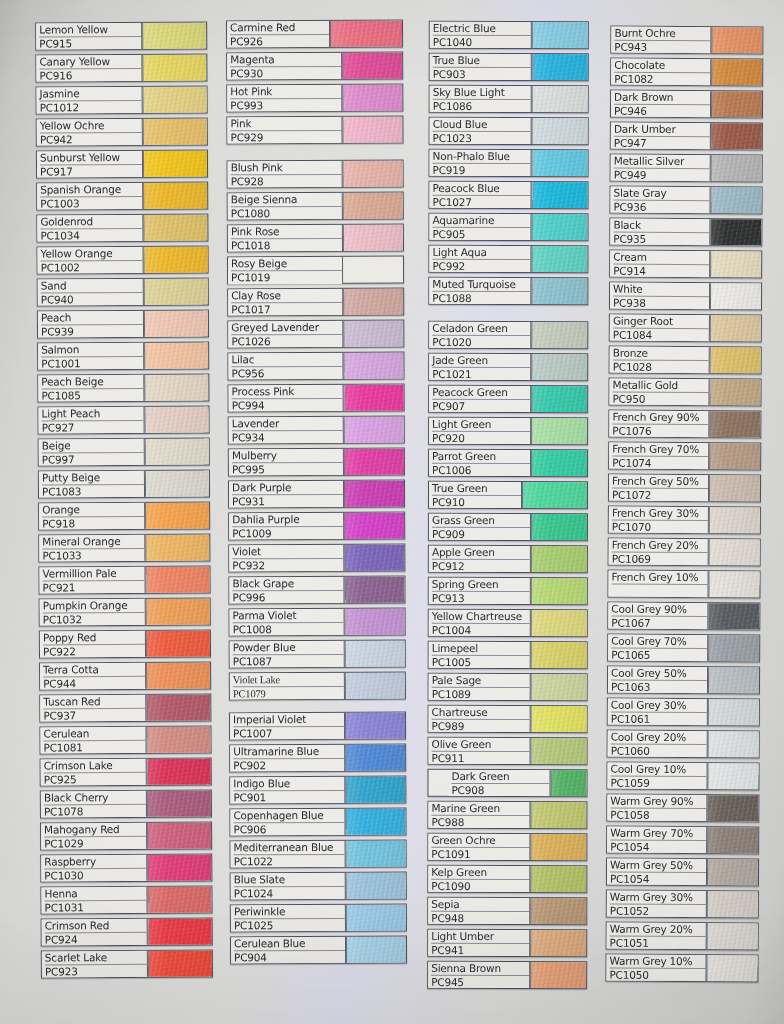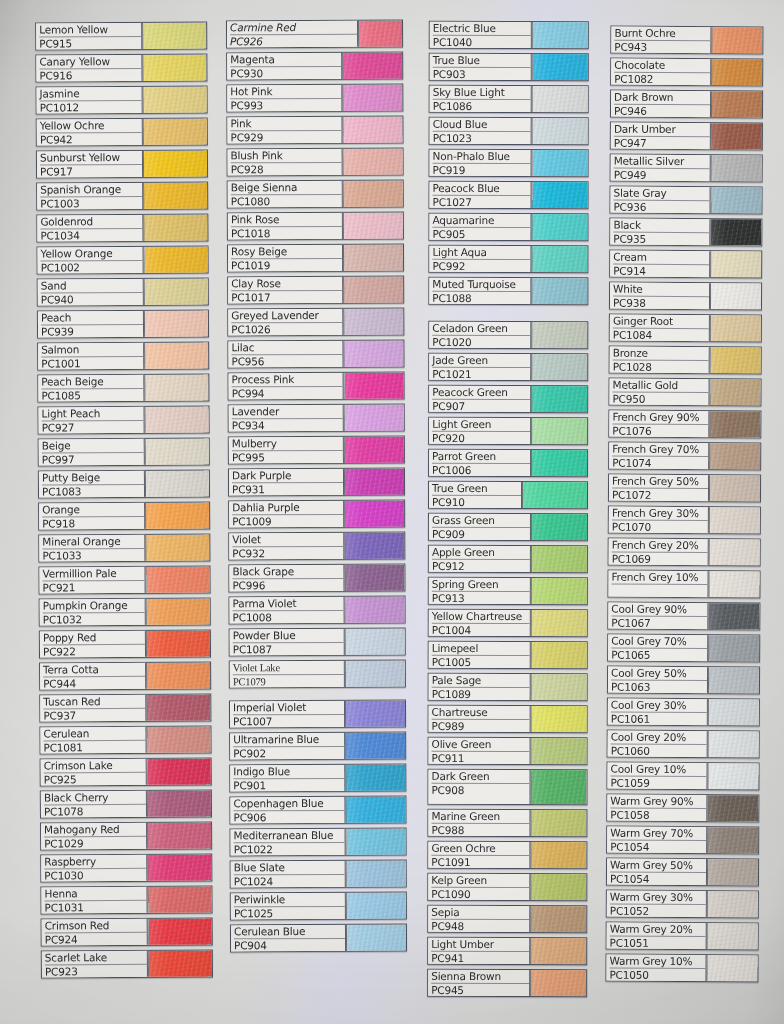--- a/index.html
+++ b/index.html
@@ -319,41 +319,41 @@
         <div class="swatch-row" style="height: 28px; margin-bottom: 4px;">
           <div class="row-label" style="width: 106px;">
             <div class="row-name">Scarlet Lake</div>
             <div class="row-code">PC923</div>
           </div>
           <div class="row-swatch" style="background-color: rgb(244, 74, 56);"></div>
         </div>
       </div>
     <div class="chart-column col-1" style="left: 228px; width: 177px; padding-top: 20px; transform: rotate(-0.25deg);">
         <div class="swatch-row" style="height: 28px; margin-bottom: 4px;">
-          <div class="row-label" style="width: 131px; font-style: italic;">
+          <div class="row-label" style="width: 103px;">
             <div class="row-name">Carmine Red</div>
             <div class="row-code">PC926</div>
           </div>
           <div class="row-swatch" style="background-color: rgb(239, 112, 132);"></div>
         </div>
         <div class="swatch-row" style="height: 28px; margin-bottom: 4px;">
           <div class="row-label" style="width: 115px;">
             <div class="row-name">Magenta</div>
             <div class="row-code">PC930</div>
           </div>
           <div class="row-swatch" style="background-color: rgb(227, 75, 154);"></div>
         </div>
         <div class="swatch-row" style="height: 28px; margin-bottom: 4px;">
           <div class="row-label" style="width: 115px;">
             <div class="row-name">Hot Pink</div>
             <div class="row-code">PC993</div>
           </div>
           <div class="row-swatch" style="background-color: rgb(224, 140, 205);"></div>
         </div>
-        <div class="swatch-row" style="height: 28px; margin-bottom: 4px;">
+        <div class="swatch-row" style="height: 28px; margin-bottom: 16px;">
           <div class="row-label" style="width: 115px;">
             <div class="row-name">Pink</div>
             <div class="row-code">PC929</div>
           </div>
           <div class="row-swatch" style="background-color: rgb(241, 182, 203);"></div>
         </div>
         <div class="swatch-row" style="height: 28px; margin-bottom: 4px;">
           <div class="row-label" style="width: 115px;">
             <div class="row-name">Blush Pink</div>
             <div class="row-code">PC928</div>
@@ -367,21 +367,21 @@
           </div>
           <div class="row-swatch" style="background-color: rgb(220, 171, 149);"></div>
         </div>
         <div class="swatch-row" style="height: 28px; margin-bottom: 4px;">
           <div class="row-label" style="width: 115px;">
             <div class="row-name">Pink Rose</div>
             <div class="row-code">PC1018</div>
           </div>
           <div class="row-swatch" style="background-color: rgb(238, 191, 203);"></div>
         </div>
-        <div class="swatch-row" style="height: 28px; margin-bottom: 4px;">
+        <div class="swatch-row" style="height: 28px; margin-bottom: 4px; flex-direction: column;">
           <div class="row-label" style="width: 115px;">
             <div class="row-name">Rosy Beige</div>
             <div class="row-code">PC1019</div>
           </div>
           <div class="row-swatch" style="background-color: rgb(215, 182, 174);"></div>
         </div>
         <div class="swatch-row" style="height: 28px; margin-bottom: 4px;">
           <div class="row-label" style="width: 115px;">
             <div class="row-name">Clay Rose</div>
             <div class="row-code">PC1017</div>
@@ -684,21 +684,21 @@
           </div>
           <div class="row-swatch" style="background-color: rgb(226, 226, 99);"></div>
         </div>
         <div class="swatch-row" style="height: 28px; margin-bottom: 4px;">
           <div class="row-label" style="width: 102px;">
             <div class="row-name">Olive Green</div>
             <div class="row-code">PC911</div>
           </div>
           <div class="row-swatch" style="background-color: rgb(182, 201, 125);"></div>
         </div>
-        <div class="swatch-row" style="height: 36px; margin-bottom: 4px;">
+        <div class="swatch-row" style="height: 28px; margin-bottom: 4px; padding-left: 20px;">
           <div class="row-label" style="width: 102px;">
             <div class="row-name">Dark Green</div>
             <div class="row-code">PC908</div>
           </div>
           <div class="row-swatch" style="background-color: rgb(84, 179, 102);"></div>
         </div>
         <div class="swatch-row" style="height: 28px; margin-bottom: 4px;">
           <div class="row-label" style="width: 102px;">
             <div class="row-name">Marine Green</div>
             <div class="row-code">PC988</div>

